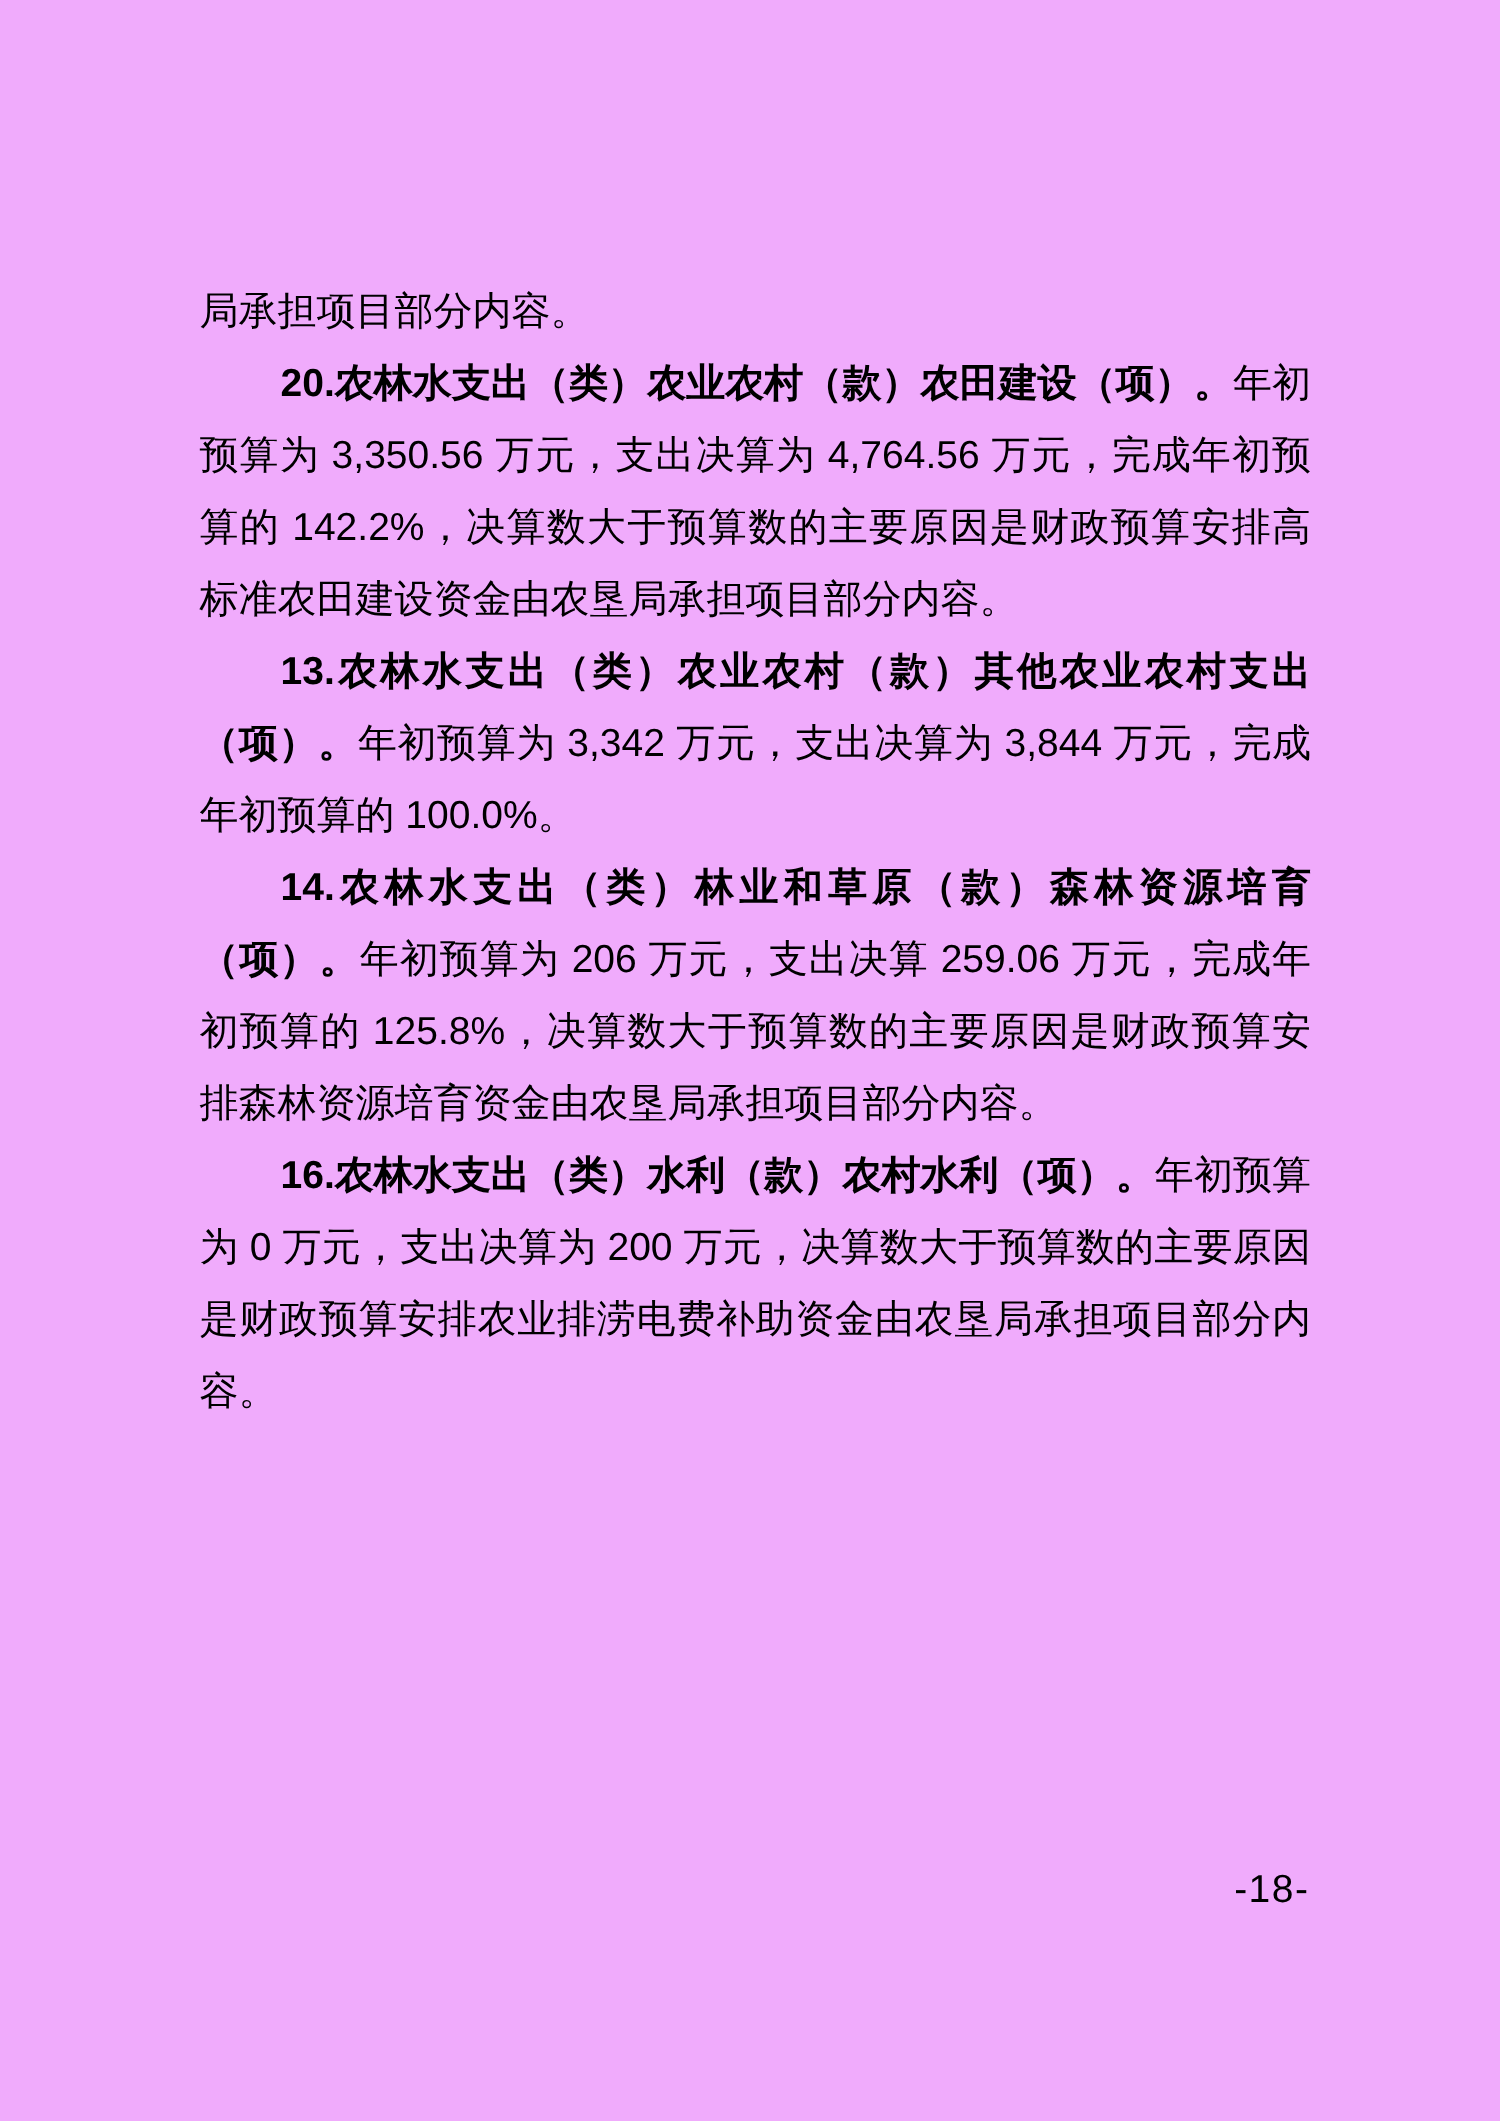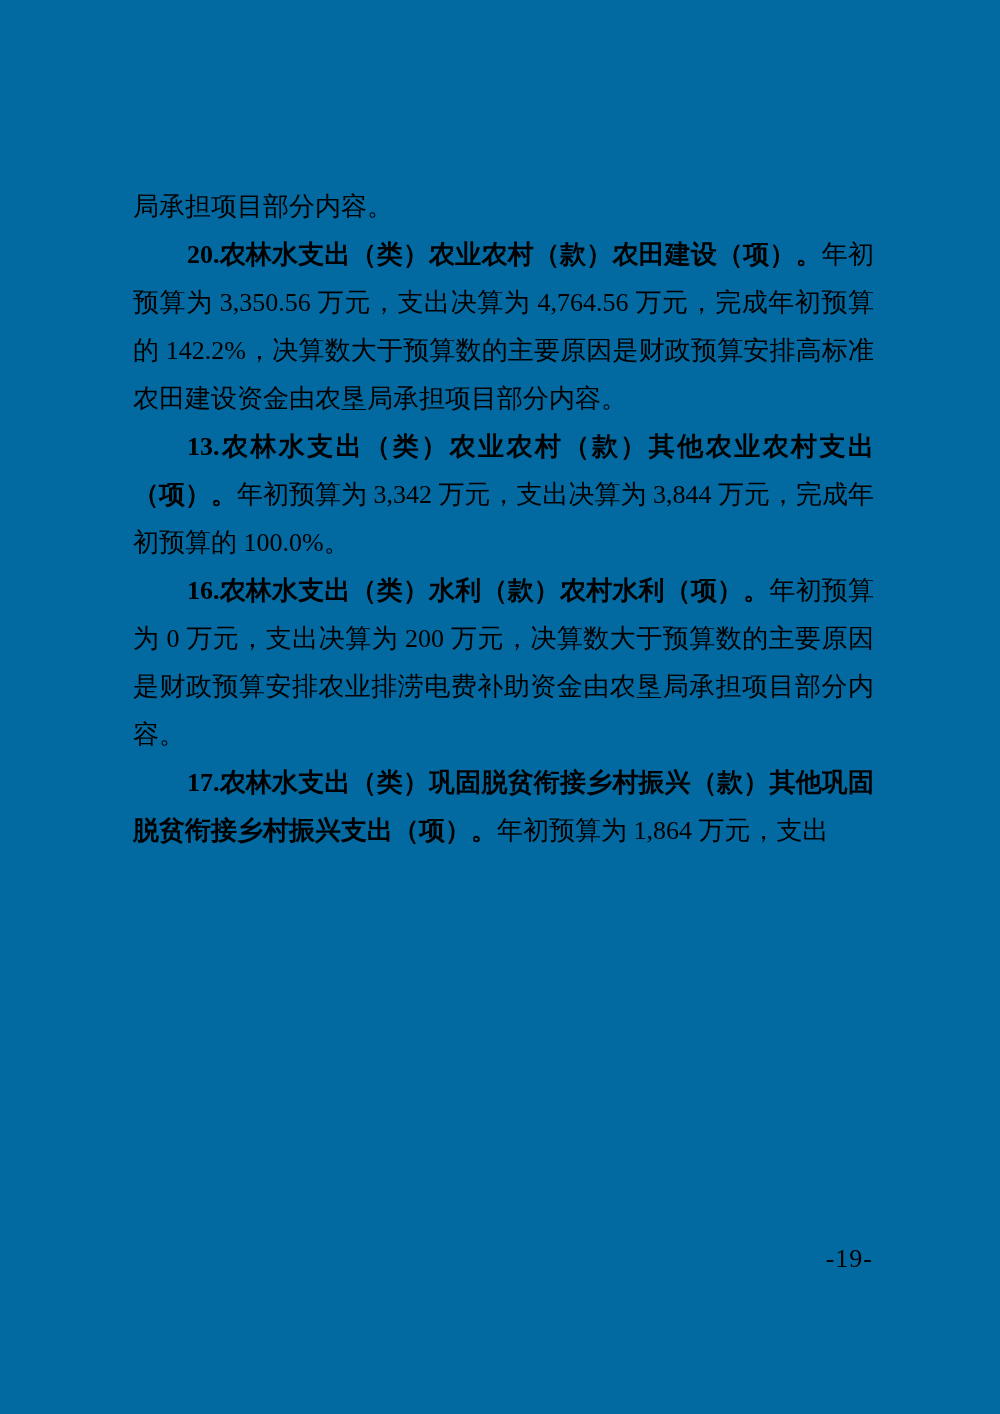--- a/index.html
+++ b/index.html
@@ -4,22 +4,22 @@
 <style>
   html, body {
     margin: 0;
     padding: 0;
     background: #ffffff;
   }
   .page {
     position: relative;
     width: 1000px;
     height: 1414px;
-    background: #0369a1;
-    font-family: Liberation Serif, serif;
+    background: #f0abfc;
+    font-family: Liberation Sans, sans-serif;
     color: #000000;
     overflow: hidden;
   }
   .content {
     position: absolute;
     left: 133px;
     top: 183px;
     width: 741px;
   }
   .para {
@@ -51,22 +51,22 @@
 
 <div class="page">
   <div class="content">
 
     <p class="para"><span>局承担项目部分内容。</span></p>
 
     <p class="para indent"><span class="b">20.农林水支出（类）农业农村（款）农田建设（项）。</span><span>年初预算为 3,350.56 万元，支出决算为 4,764.56 万元，完成年初预算的 142.2%，决算数大于预算数的主要原因是财政预算安排高标准农田建设资金由农垦局承担项目部分内容。</span></p>
 
     <p class="para indent"><span class="b">13.农林水支出（类）农业农村（款）其他农业农村支出（项）。</span><span>年初预算为 3,342 万元，支出决算为 3,844 万元，完成年初预算的 100.0%。</span></p>
 
+    <p class="para indent"><span class="b">14.农林水支出（类）林业和草原（款）森林资源培育（项）。</span><span>年初预算为 206 万元，支出决算 259.06 万元，完成年初预算的 125.8%，决算数大于预算数的主要原因是财政预算安排森林资源培育资金由农垦局承担项目部分内容。</span></p>
 
 
     <p class="para indent"><span class="b">16.农林水支出（类）水利（款）农村水利（项）。</span><span>年初预算为 0 万元，支出决算为 200 万元，决算数大于预算数的主要原因是财政预算安排农业排涝电费补助资金由农垦局承担项目部分内容。</span></p>
 
-    <p class="para indent"><span class="b">17.农林水支出（类）巩固脱贫衔接乡村振兴（款）其他巩固脱贫衔接乡村振兴支出（项）。</span><span>年初预算为 1,864 万元，支出</span></p>
 
   </div>
 
-  <div class="pageno">-19-</div>
+  <div class="pageno">-18-</div>
 </div>
 
 </body></html>

